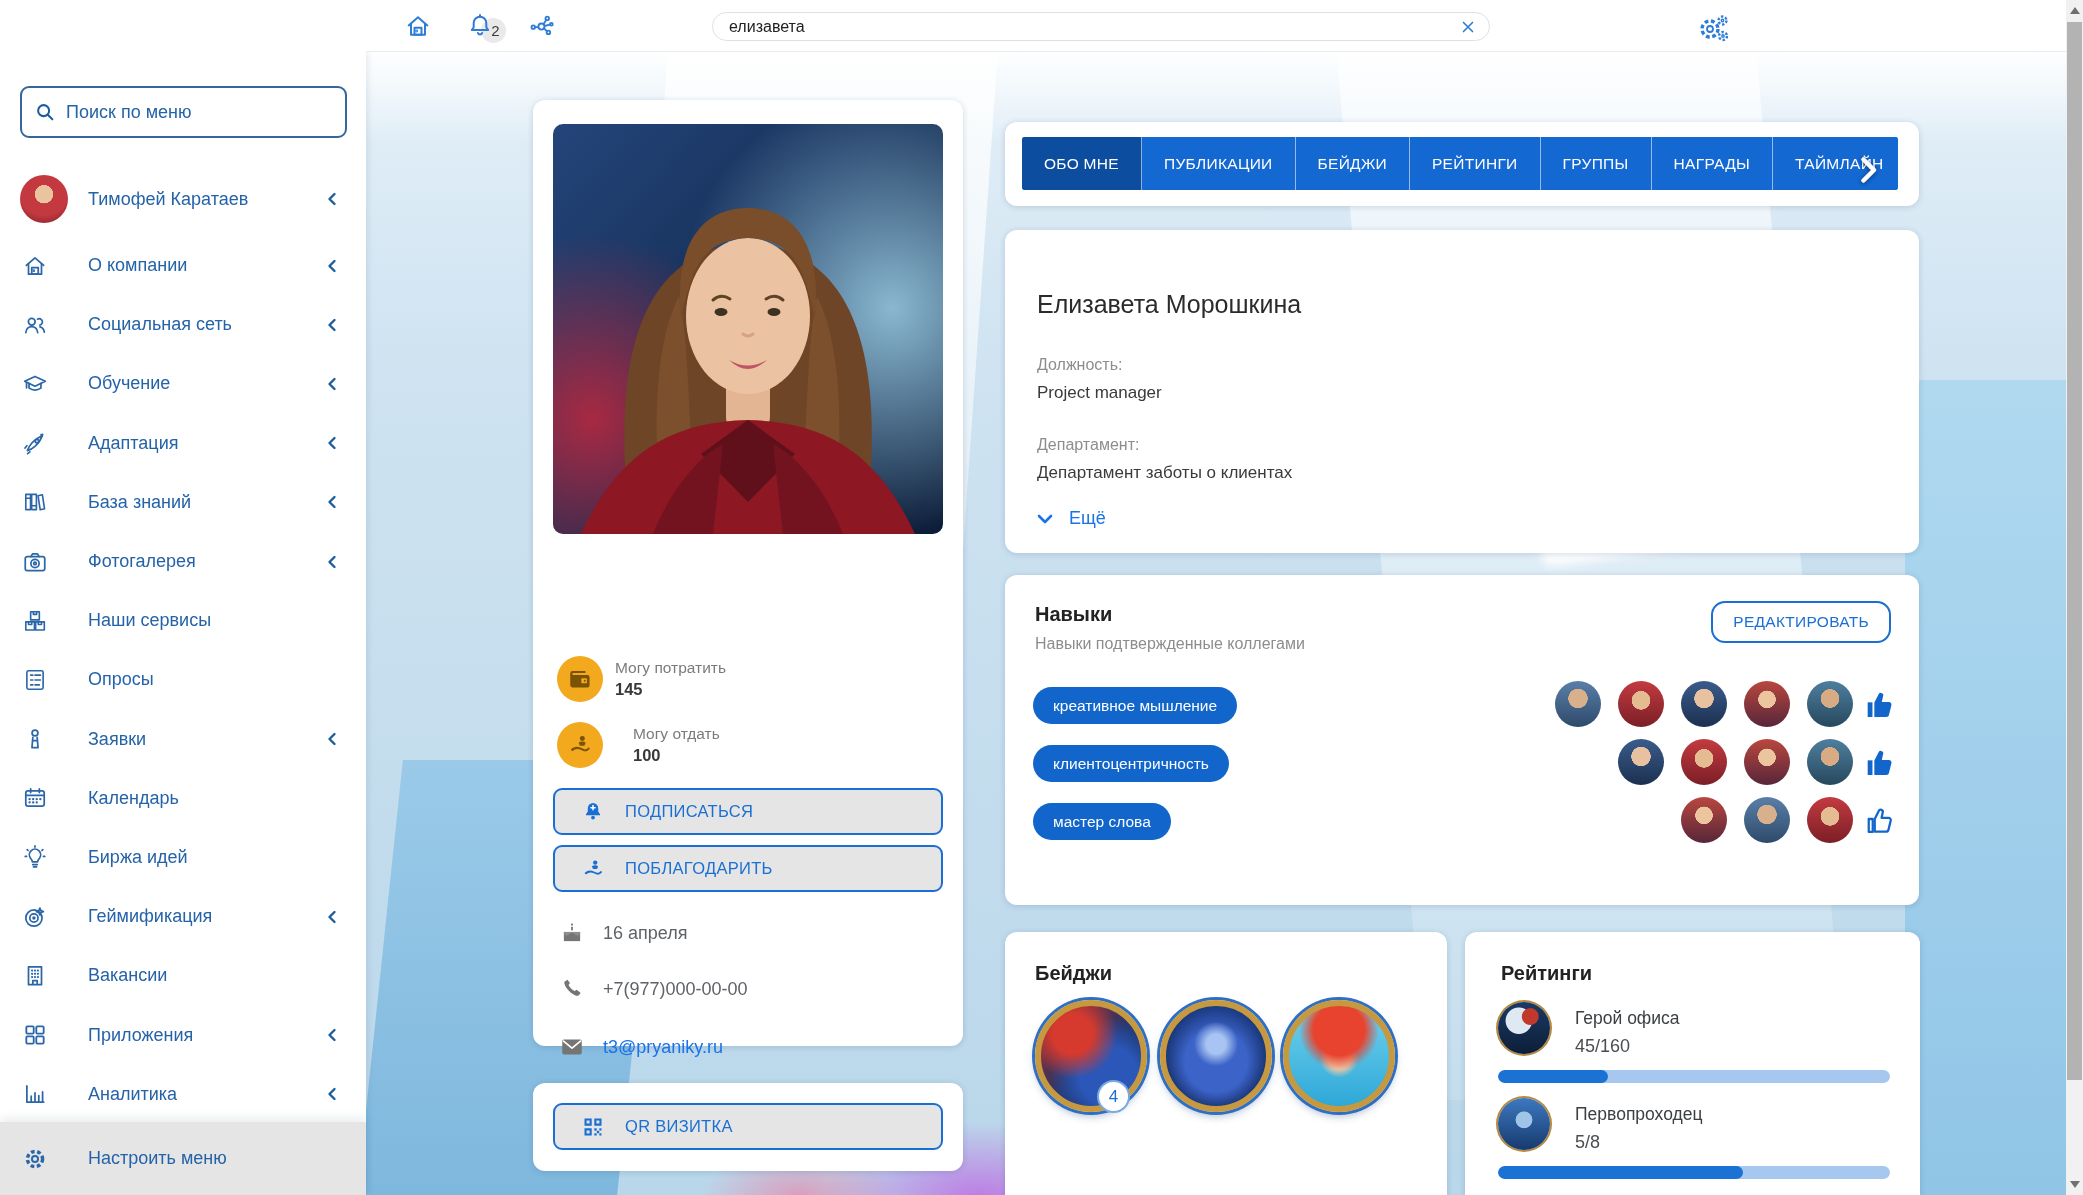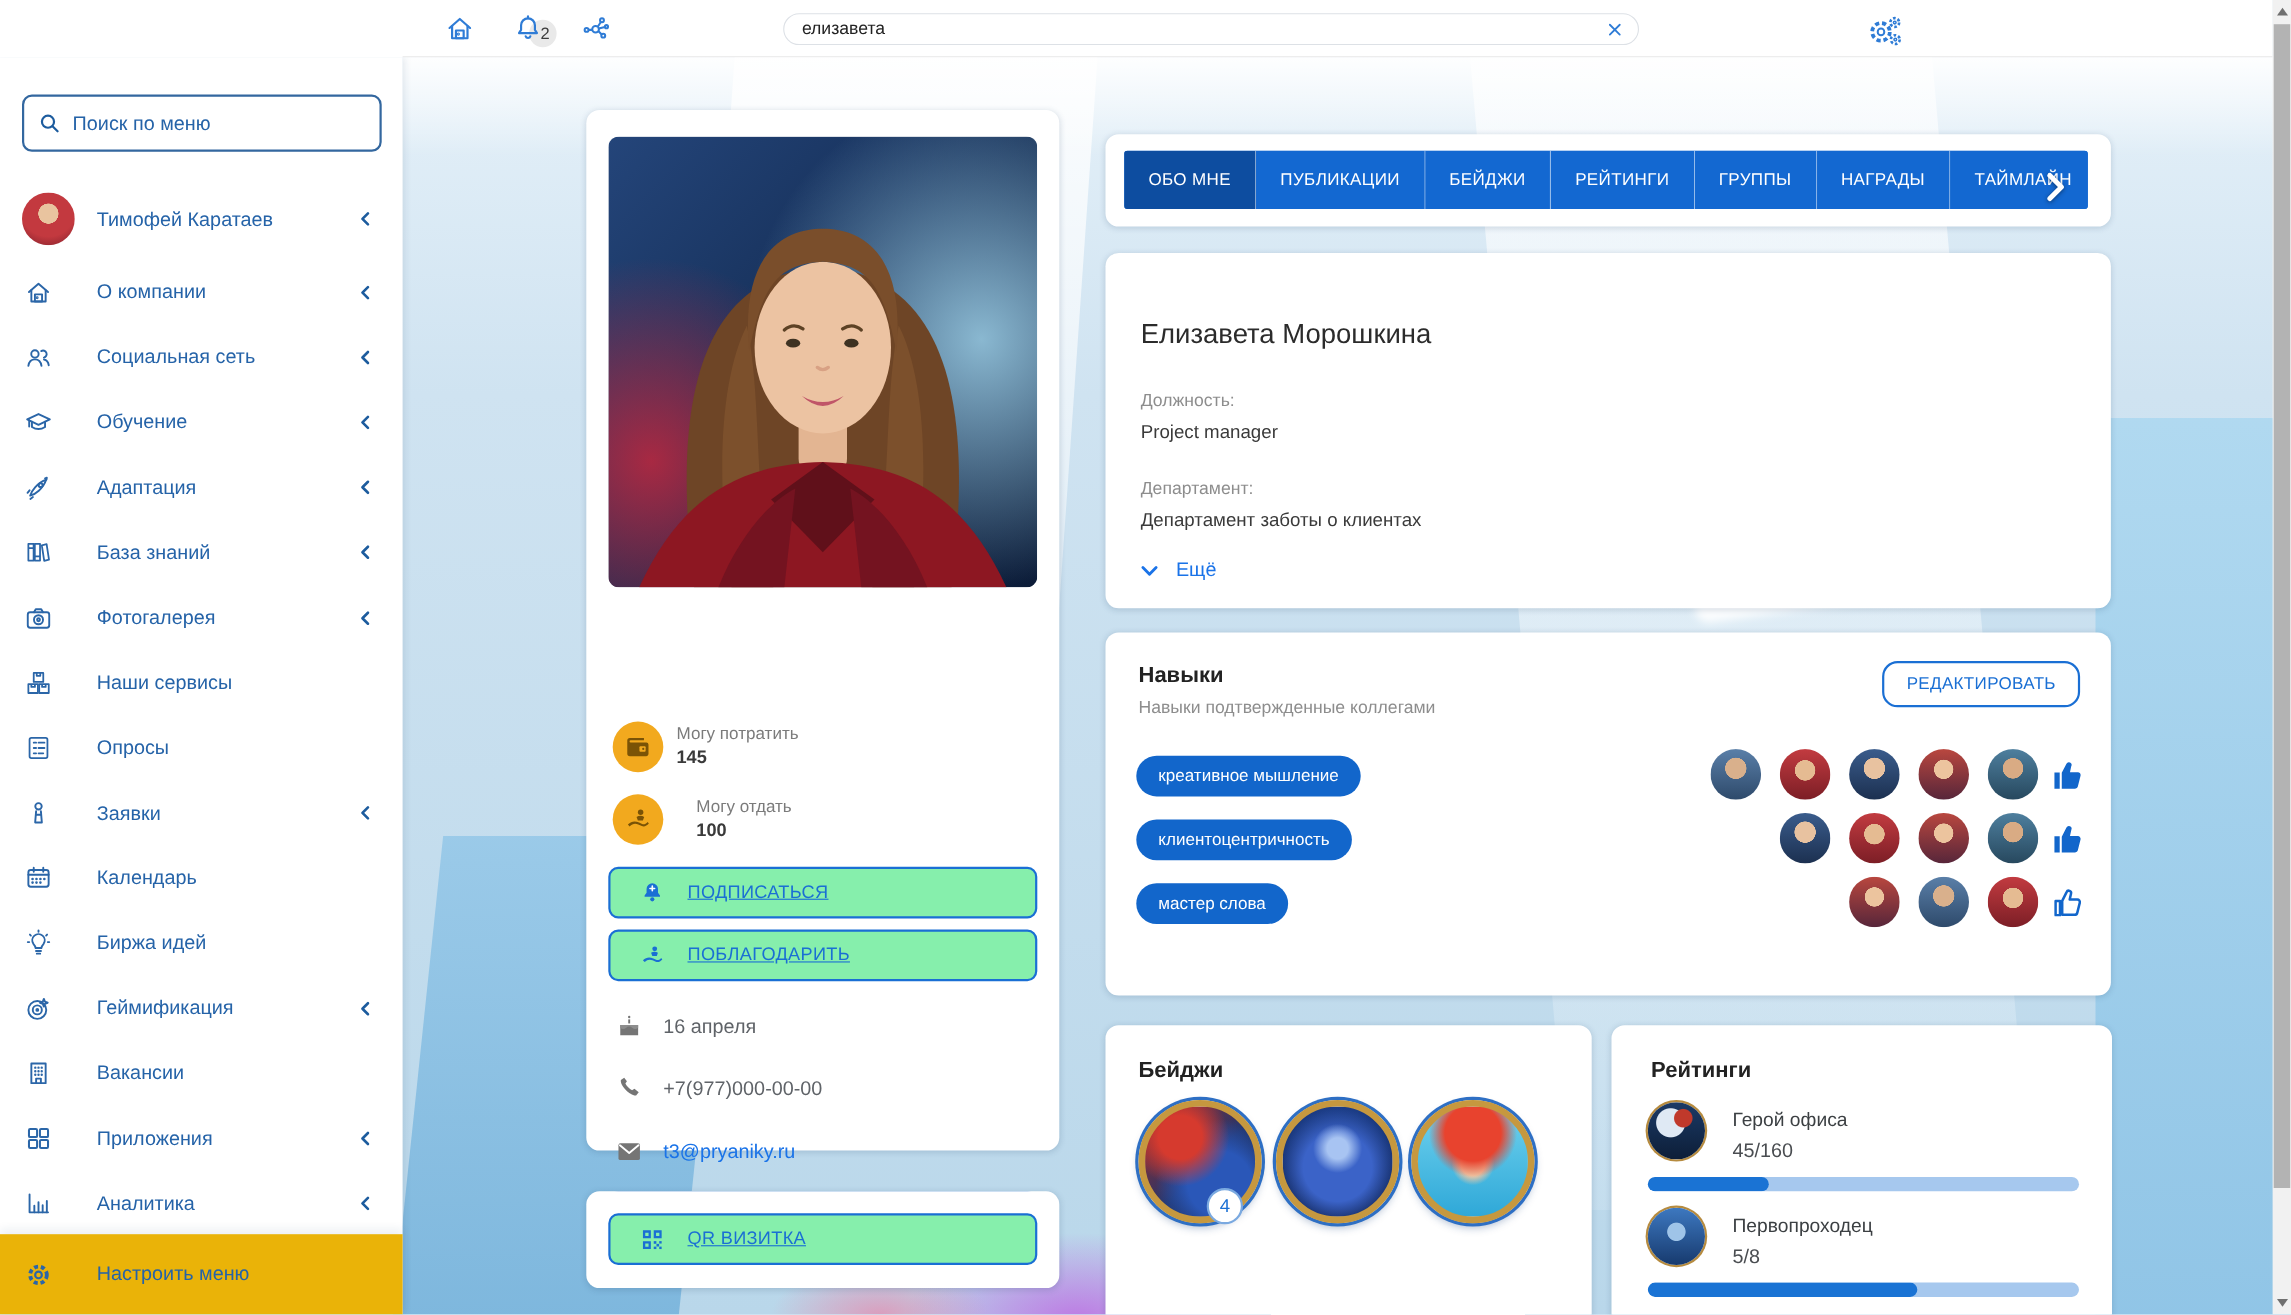--- a/index.html
+++ b/index.html
@@ -42,34 +42,34 @@
   .sb-avatar { position:absolute; left:20px; width:48px; height:48px; border-radius:50%;
     background:radial-gradient(circle at 50% 40%, #e9c49f 0 24%, rgba(0,0,0,0) 25%),
                radial-gradient(circle at 50% 30%, #c3393f 0 62%, #7d1f2a 100%); }
   .sb-name { position:absolute; left:88px; font-size:18px; color:#2563a8; }
   .sb-items { position:absolute; left:0; top:184px; width:100%; }
   .sb-item { position:relative; height:59.2px; display:flex; align-items:center; cursor:pointer; }
   .sb-ic { position:absolute; left:22px; width:26px; height:26px; color:#2b66a8; }
   .sb-ic svg { width:100%; height:100%; }
   .sb-label { position:absolute; left:88px; font-size:18px; color:#2563a8; }
   .sb-chev { position:absolute; right:26px; width:16px; height:16px; color:#1d5c9e; }
-  .sb-foot { position:absolute; left:0; bottom:0; width:100%; height:73px; background:#eab308; box-shadow:0 -5px 8px rgba(30,60,100,.08); display:flex; align-items:center; cursor:pointer; }
+  .sb-foot { position:absolute; left:0; bottom:0; width:100%; height:73px; background:#e5e5e5; box-shadow:0 -5px 8px rgba(30,60,100,.08); display:flex; align-items:center; cursor:pointer; }
 
   
   .card { position:absolute; background:#fff; border-radius:12px; box-shadow:0 1px 6px rgba(25,60,100,.18); z-index:10; }
 
   
   #profile-card { left:533px; top:100px; width:430px; height:946px; }
   .photo { position:absolute; left:20px; top:24px; width:390px; height:410px; border-radius:10px; overflow:hidden; }
   .coin-row { position:absolute; left:24px; display:flex; align-items:center; gap:30px; }
   .coin-circ { width:46px; height:46px; border-radius:50%; background:#f2a91e; color:#7a5306; display:flex; align-items:center; justify-content:center; flex:0 0 auto; }
   .coin-circ svg { width:26px; height:26px; }
   .coin-label { font-size:15.5px; color:#7b7b7b; }
   .coin-value { font-size:16.5px; color:#3a3a3a; font-weight:bold; margin-top:3px; }
-  .pbtn { position:absolute; left:20px; width:390px; height:47px; border:2px solid #1a6fd4; border-radius:9px; background:#86efac; display:flex; align-items:center; gap:20px; padding:0 0 0 26px; cursor:pointer; color:#1a6fd4;text-decoration:underline; }
+  .pbtn { position:absolute; left:20px; width:390px; height:47px; border:2px solid #1a6fd4; border-radius:9px; background:#e5e5e5; display:flex; align-items:center; gap:20px; padding:0 0 0 26px; cursor:pointer; color:#1a6fd4; }
   .pbtn svg { width:24px; height:24px; flex:0 0 auto; }
   .pbtn span { font-size:16.5px; letter-spacing:.3px; }
   .contact-row { position:absolute; left:26px; display:flex; align-items:center; gap:18px; color:#757575; }
   .contact-row svg { width:26px; height:26px; flex:0 0 auto; }
   .contact-row .ctxt { font-size:18px; color:#5f6368; }
   .contact-row .clink { font-size:18px; color:#1a73e8; cursor:pointer; }
 
   #qr-card { left:533px; top:1083px; width:430px; height:88px; }
 
   

